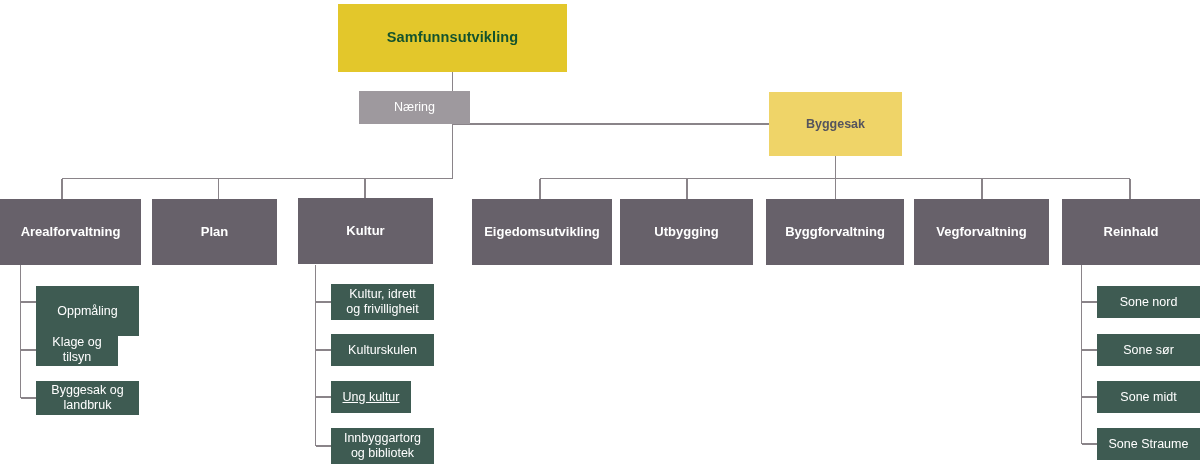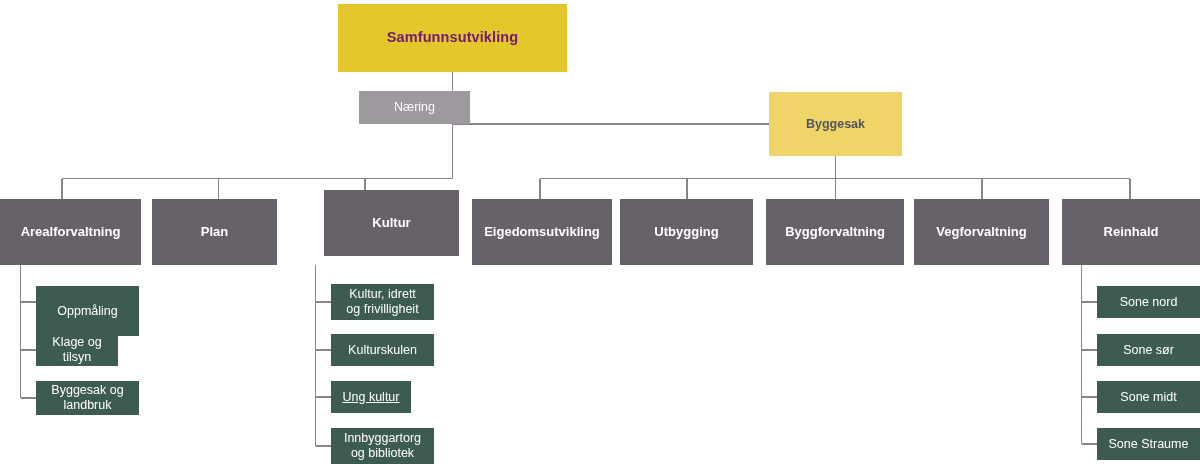--- a/index.html
+++ b/index.html
@@ -29,21 +29,21 @@
   }
   .node-label {
     display: block;
     width: 100%;
     padding: 0 6px;
     white-space: pre-line;
   }
   
   .lvl-root {
     background: #E3C72B;
-    color: #701a75;
+    color: #14532d;
     font-weight: bold;
     font-size: 14.5px;
     letter-spacing: 0.1px;
   }
   .lvl-yellow {
     background: #EFD468;
     color: #55545E;
     font-weight: bold;
     font-size: 12.5px;
   }
@@ -133,21 +133,21 @@
   <div class="node lvl-yellow" style="left: 769px; top: 92px; width: 133px; height: 64px;">
     <span class="node-label">Byggesak</span>
   </div>
 
   <div class="node lvl-gray" style="left: 0px; top: 199px; width: 141px; height: 66px;">
     <span class="node-label">Arealforvaltning</span>
   </div>
   <div class="node lvl-gray" style="left: 152px; top: 199px; width: 125px; height: 66px;">
     <span class="node-label">Plan</span>
   </div>
-  <div class="node lvl-gray" style="left: 298px; top: 190px; width: 135px; height: 66px; margin-left: 26px;">
+  <div class="node lvl-gray" style="left: 298px; top: 198px; width: 135px; height: 66px;">
     <span class="node-label">Kultur</span>
   </div>
 
   <div class="node lvl-gray" style="left: 472px; top: 199px; width: 140px; height: 66px;">
     <span class="node-label">Eigedomsutvikling</span>
   </div>
   <div class="node lvl-gray" style="left: 620px; top: 199px; width: 133px; height: 66px;">
     <span class="node-label">Utbygging</span>
   </div>
   <div class="node lvl-gray" style="left: 766px; top: 199px; width: 138px; height: 66px;">

